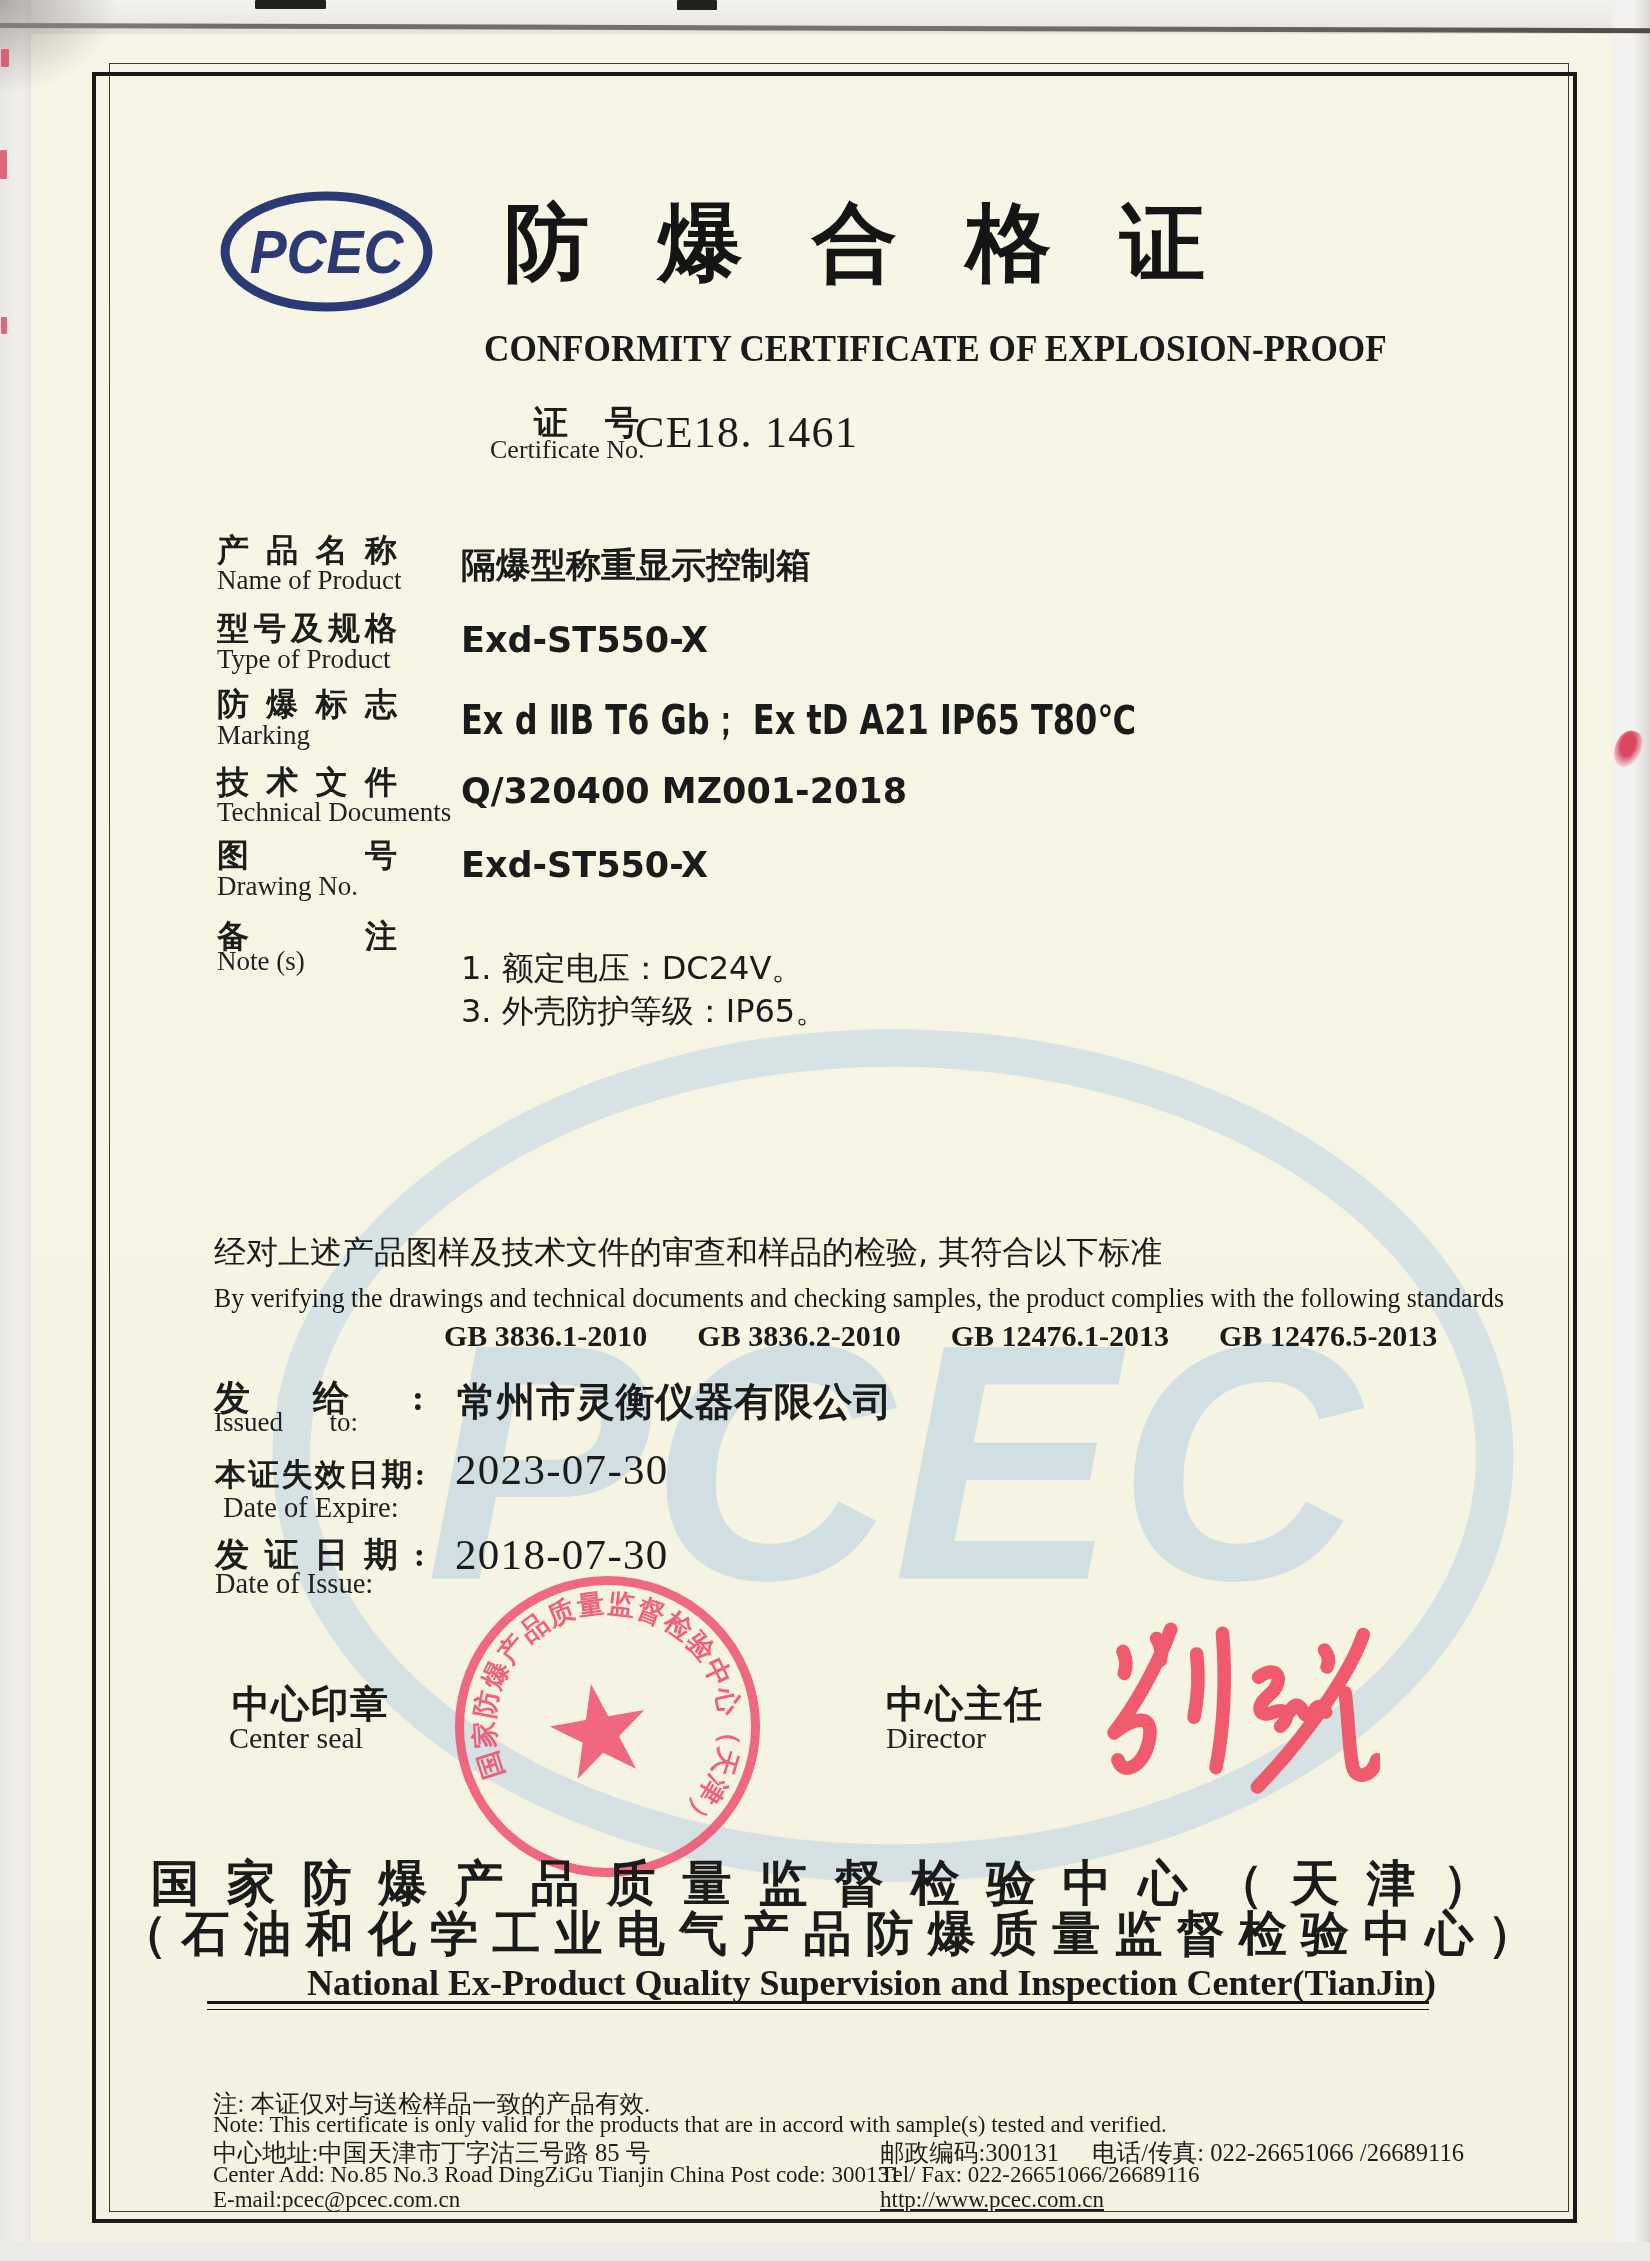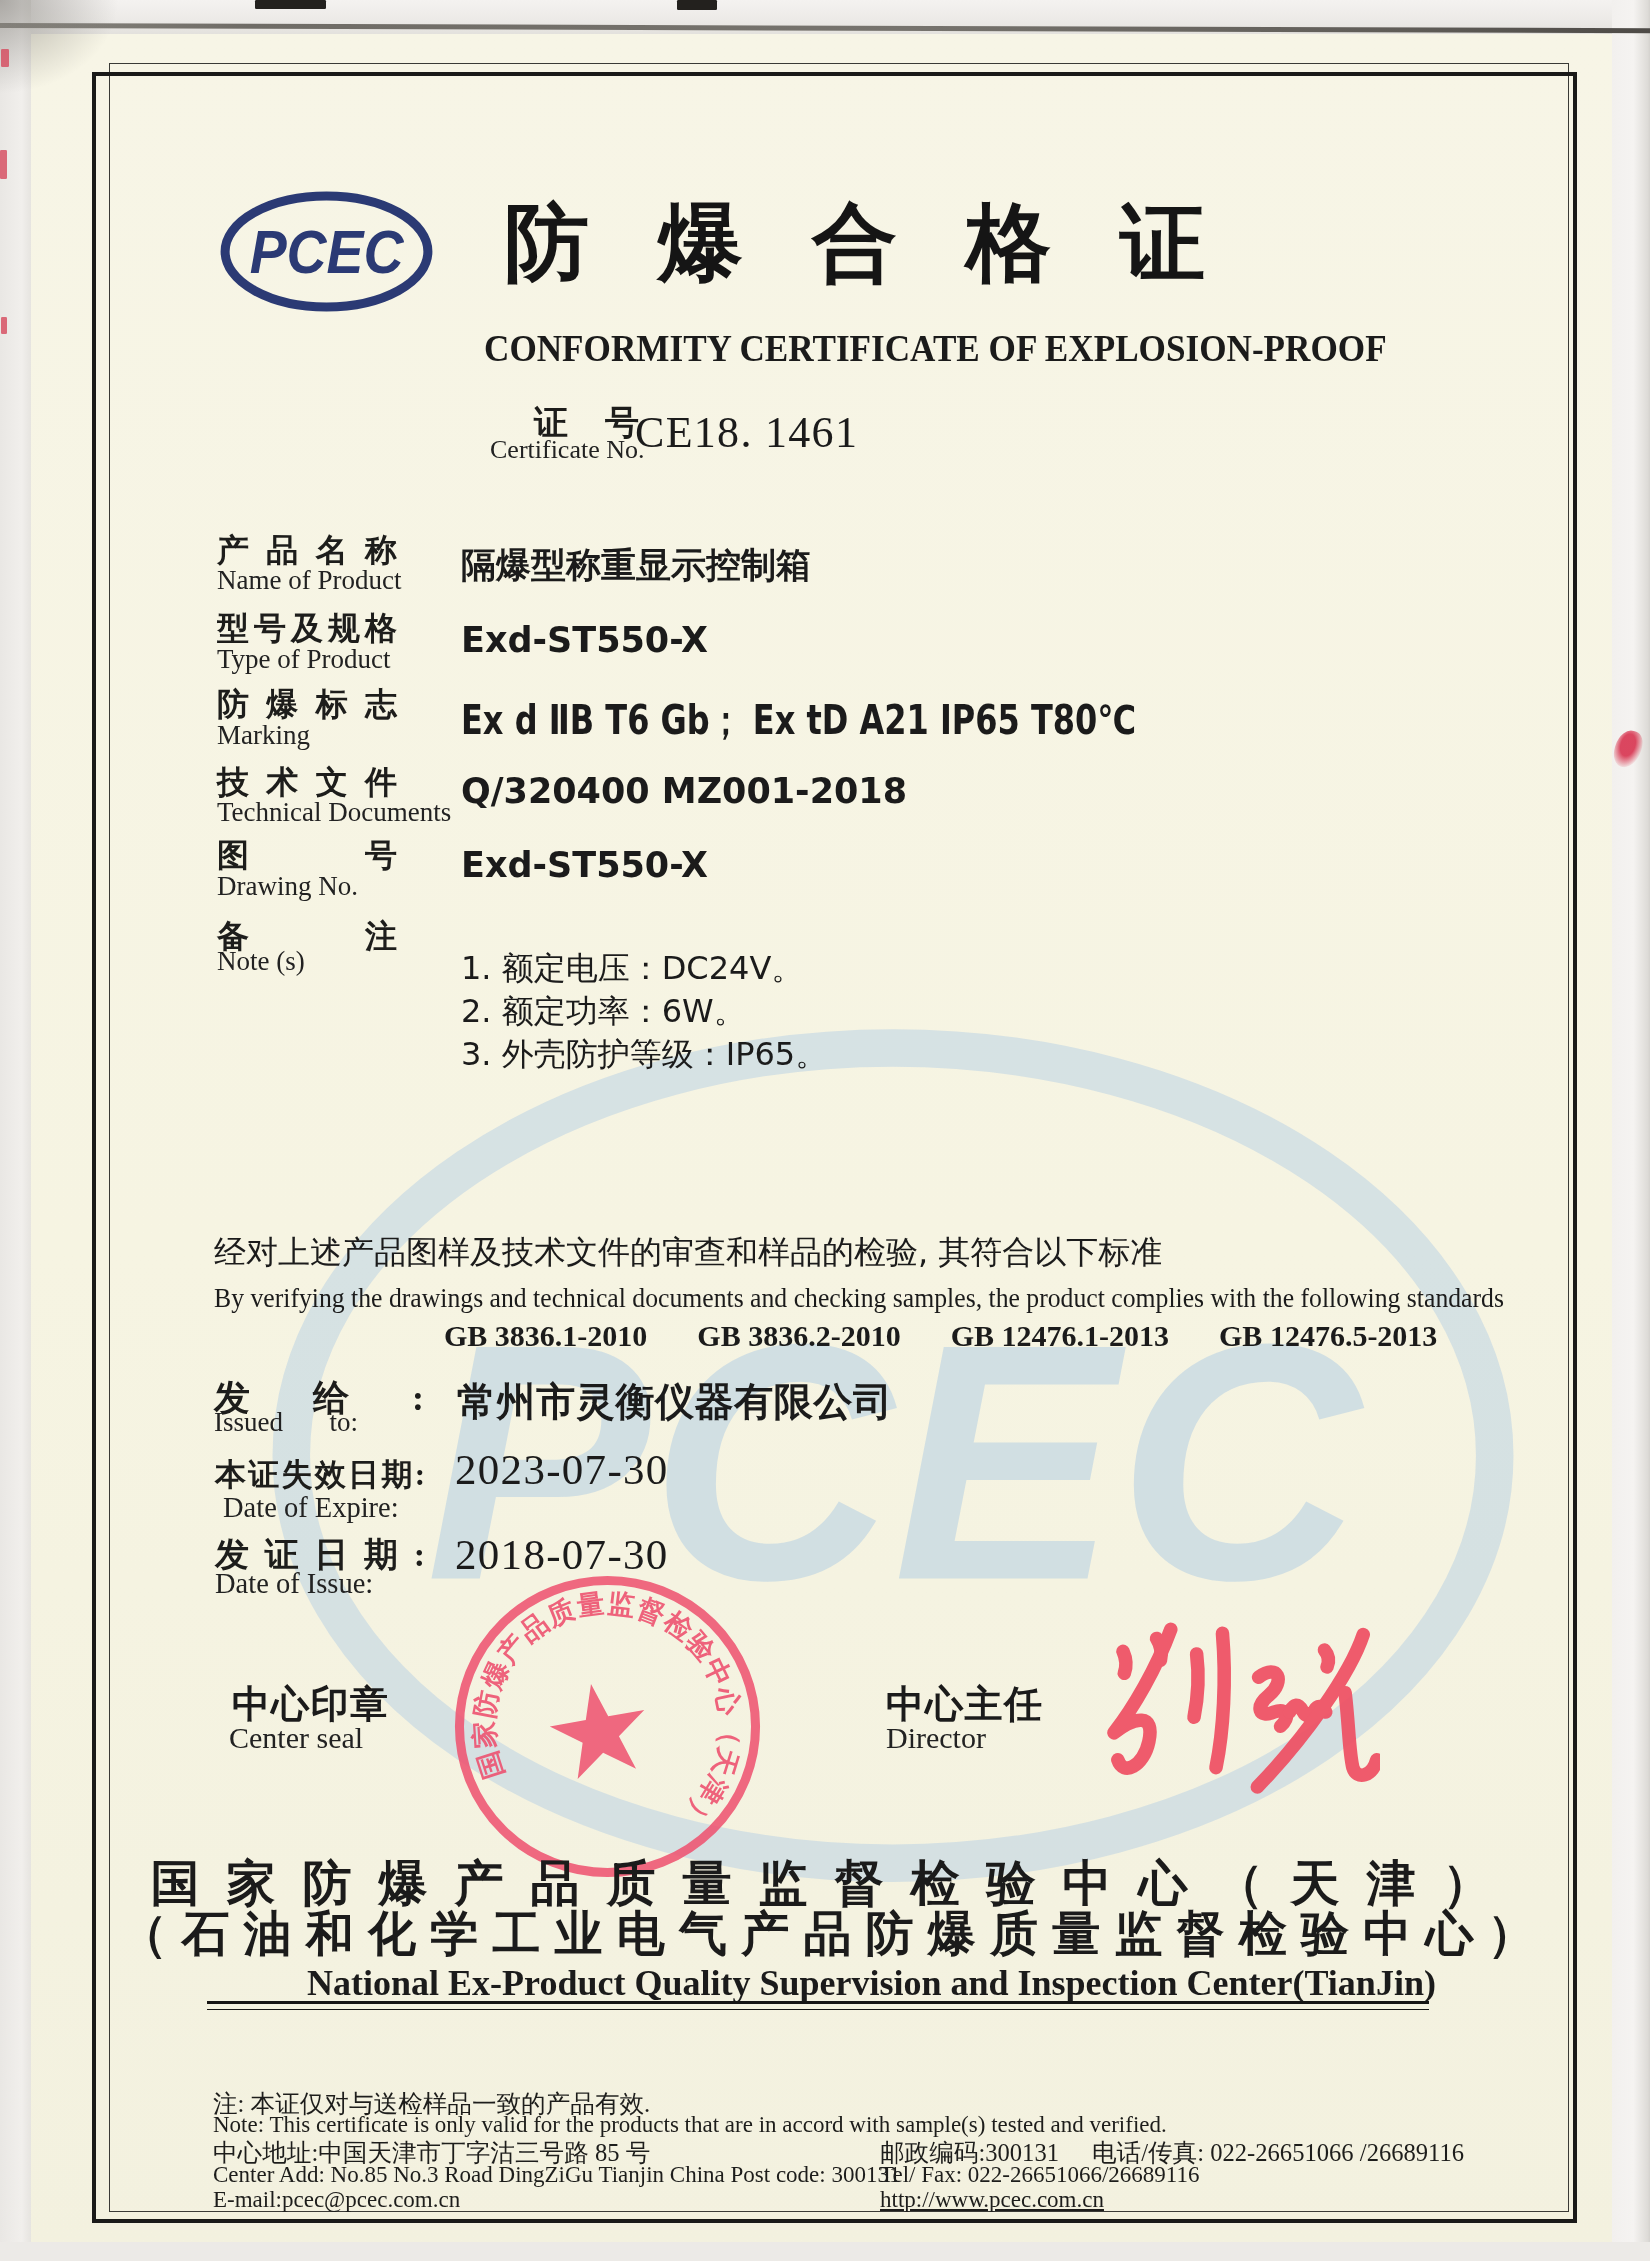--- a/index.html
+++ b/index.html
@@ -129,21 +129,20 @@
 <div class="abs value-sans field-value" style="top:771px">Q/320400 MZ001-2018</div>
 
 <div class="abs cn-label field-label-cn" style="top:834px">图号</div>
 <div class="abs en-label field-label-en" style="top:871px">Drawing No.</div>
 <div class="abs value-sans field-value" style="top:845px">Exd-ST550-X</div>
 
 <div class="abs cn-label field-label-cn" style="top:915px">备注</div>
 <div class="abs en-label field-label-en" style="top:946px">Note (s)</div>
 <div class="abs notes">
   <div>1. 额定电压：DC24V。</div>
-  <div>2. 额定功率：6W。</div>
   <div>3. 外壳防护等级：IP65。</div>
 </div>
 
 <div class="abs std-cn">经对上述产品图样及技术文件的审查和样品的检验, 其符合以下标准</div>
 <div class="abs std-en">By verifying the drawings and technical documents and checking samples, the product complies with the following standards</div>
 <div class="abs std-list">
   <span>GB 3836.1-2010</span>
   <span>GB 3836.2-2010</span>
   <span>GB 12476.1-2013</span>
   <span>GB 12476.5-2013</span>

